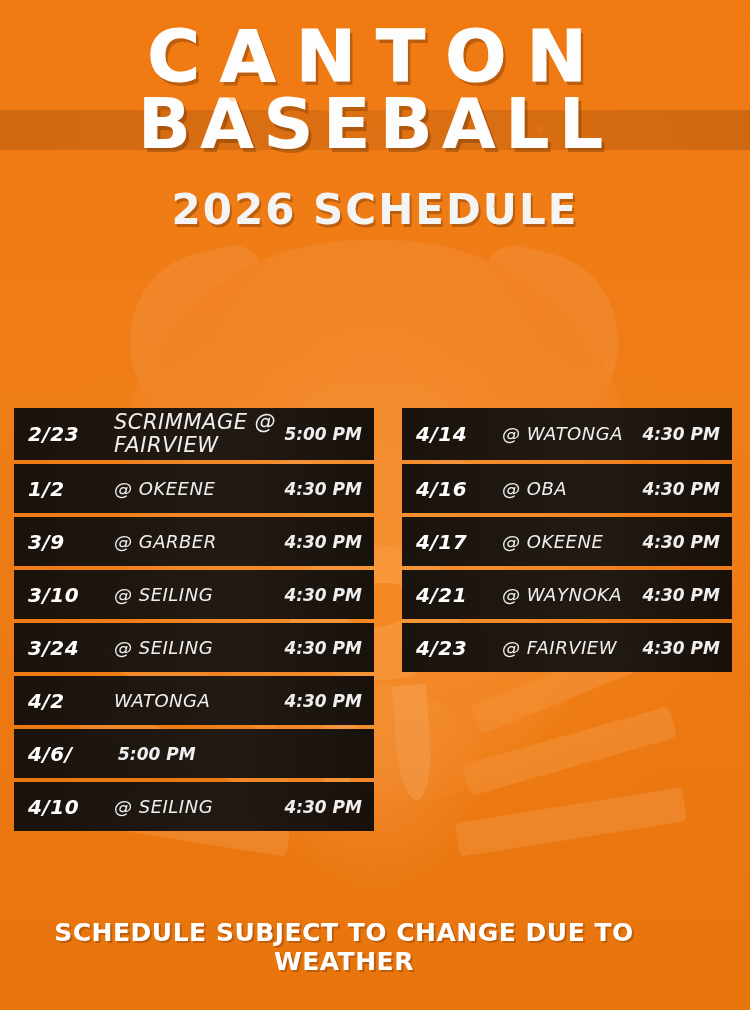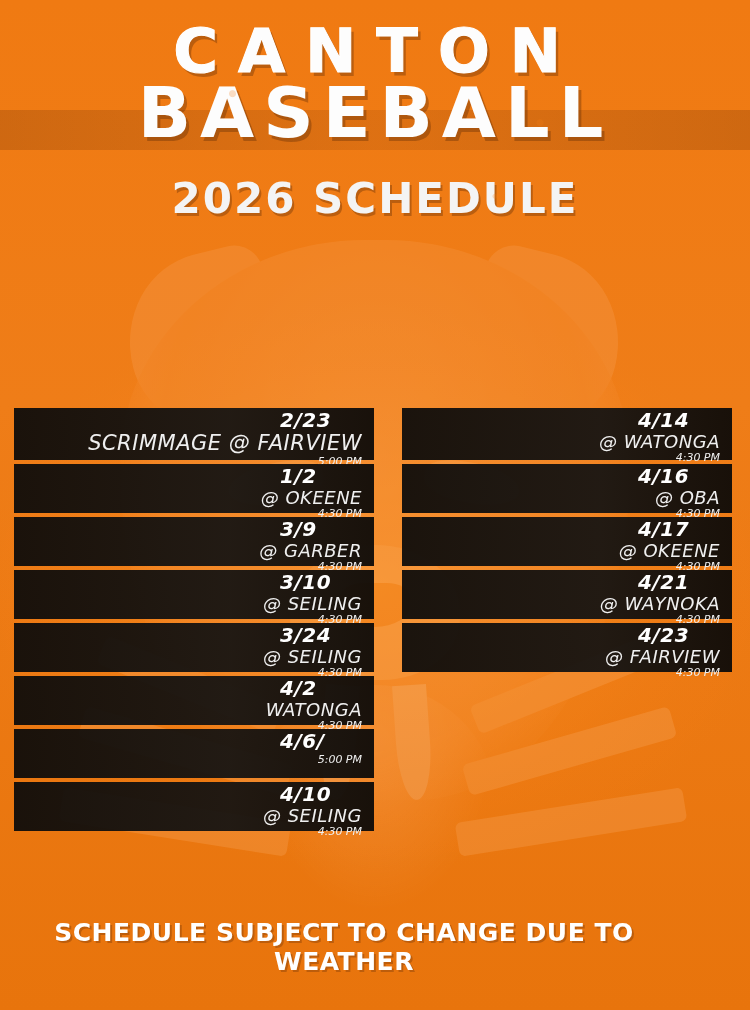--- a/index.html
+++ b/index.html
@@ -59,21 +59,21 @@
   .header-band {
     position: absolute; left:0; top: 110px; width: 750px; height: 40px;
     background: linear-gradient(90deg, rgba(120,55,10,0.28) 0%, rgba(140,65,12,0.18) 50%, rgba(120,55,10,0.28) 100%);
   }
 
   .title-block { position: relative; padding-top: 20px; text-align: center; }
 
   .title-canton {
     font-family: "DejaVu Sans", sans-serif;
     font-weight: bold;
-    font-size: 61px;
+    font-size: 72px;
     letter-spacing: 16px;
     color: #fdfdfd;
     line-height: 1.02;
     text-shadow: 3px 4px 0 rgba(90,40,5,0.35);
     -webkit-text-stroke: 1px #fff;
     position: relative;
     z-index: 3;
   }
   .title-canton .ch { display:inline-block; padding: 0 2px; }
 
@@ -126,25 +126,24 @@
     display: flex;
     gap: 28px;
     padding: 0 14px;
     z-index: 5;
   }
   .col { width: 360px; display: flex; flex-direction: column; gap: 4px; }
   .col.right { width: 330px; }
 
   .game-row {
     display: flex;
-    align-items: flex-end;
+    align-items: center;
     height: 49px;
     background: linear-gradient(90deg, rgba(10,10,10,0.93) 0%, rgba(18,18,18,0.93) 60%, rgba(8,8,8,0.93) 100%);
     padding: 0 12px 0 4px;
-    flex-direction: column;
   }
   .game-row.tall { height: 52px; }
 
   .g-date {
     flex: 0 0 auto;
     min-width: 92px;
     font-family: "DejaVu Sans", sans-serif;
     font-weight: bold;
     font-size: 20px;
     font-style: italic;
@@ -164,25 +163,26 @@
     letter-spacing: 0.5px;
     line-height: 1.08;
     padding-left: 4px;
   }
   .g-opp.two-line { font-size: 21px; }
 
   .g-time {
     flex: 0 0 auto;
     font-family: "DejaVu Sans", sans-serif;
     font-style: italic;
-    font-size: 11px;
+    font-size: 17px;
     color: #efefef;
     text-align: right;
     white-space: nowrap;
     padding-left: 8px;
+    font-weight: bold;
   }
 
   .footer {
     position: absolute;
     left: 0; bottom: 34px;
     width: 688px;
     text-align: center;
     font-family: "DejaVu Sans", sans-serif;
     font-weight: bold;
     font-size: 25px;

